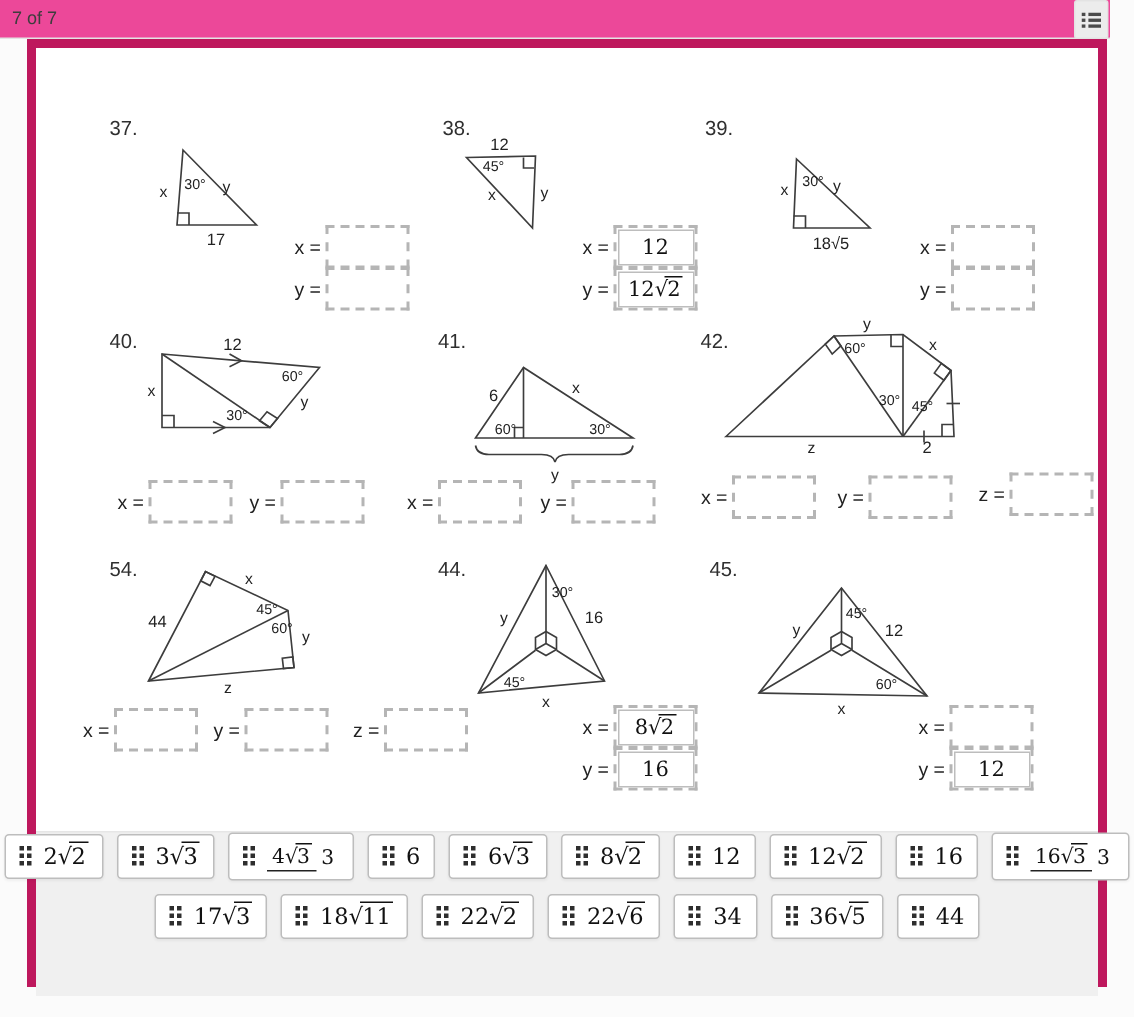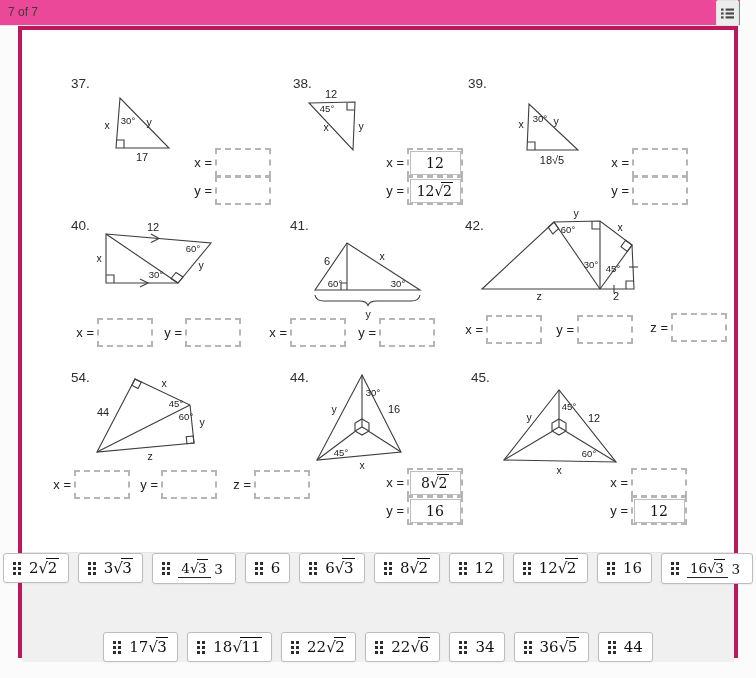--- a/index.html
+++ b/index.html
@@ -5,34 +5,34 @@
   html,body{margin:0;padding:0}
   body{
     width:756px;height:678px;position:relative;overflow:hidden;
     background:#fbfbfb;font-family:"Liberation Sans",sans-serif;color:#222;
   }
   
   .topbar{position:absolute;top:0;left:0;right:16px;height:25px;background:#ec4899;border-bottom:1px solid #e4e4e4}
   .pager{position:absolute;left:8px;top:5px;font-size:12px;color:#3d3d3d}
   .menu-btn{position:absolute;right:1px;top:0;width:21px;height:24px;background:#ececec;border:1px solid #e3e3e3;border-radius:2px;display:flex;align-items:center;justify-content:center;cursor:pointer}
   
-  .card{position:absolute;left:18px;top:26px;width:720px;height:632px;background:#fff;border:4px solid #be185d;box-sizing:border-box}
+  .card{position:absolute;left:18px;top:26px;width:720px;height:632px;background:#fff;border:6px solid #be185d;box-sizing:border-box}
   .pnum{position:absolute;font-size:13.5px;color:#2f2f2f}
   .fig{position:absolute;overflow:visible}
   .fig path,.fig line,.fig polyline{fill:none;stroke:#3d3d3d;stroke-width:1.1}
   .fig text{font-family:"Liberation Sans",sans-serif;fill:#222;font-size:10.5px;text-anchor:middle}
   .fig text.ang{font-size:9.5px}
   .fig text.num{font-size:11px}
   
   .ans{position:absolute;display:flex;align-items:center}
   .ans-label{font-size:13px;color:#222;width:25px;text-align:right;margin-right:3px;white-space:nowrap}
   .slot{box-sizing:border-box;width:56px;height:29px;border:2px dashed #b5b5b5;display:flex;align-items:center;justify-content:center;background:#fff}
   .slot-tile{display:flex;align-items:center;justify-content:center;width:calc(100% - 3px);height:calc(100% - 3px);border:1px solid #bdbdbd;background:#fff;font-family:"DejaVu Serif",serif;font-size:14px;color:#111}
   
-  .bank{position:absolute;left:0;right:0;top:522px;height:110px;background:#f0f0f0;border-top:1px solid #e6e6e6;display:flex;flex-direction:column;align-items:center;justify-content:space-between;gap:9px;box-sizing:border-box}
+  .bank{position:absolute;left:0;right:0;top:522px;height:110px;background:#f0f0f0;border-top:1px solid #e6e6e6;display:flex;flex-direction:column;align-items:center;justify-content:flex-start;gap:9px;box-sizing:border-box}
   .bank-row{display:flex;align-items:center;gap:9px}
   .tile{display:flex;align-items:center;gap:8px;background:#fff;border:1px solid #bdbdbd;border-radius:3px;padding:5px 9px;font-family:"DejaVu Serif",serif;font-size:15px;color:#111;box-shadow:0 1px 2px rgba(0,0,0,.05);cursor:grab}
   .grip{display:grid;grid-template-columns:repeat(2,3px);grid-auto-rows:3px;gap:2px}
   .grip i{background:#2e2e2e;display:block}
   
   .rd{border-top:1.2px solid currentColor;padding:0 1.5px;margin-left:-1px}
   .sqrt{letter-spacing:-1px}
   .frac{display:inline-flex;flex-direction:row;align-items:center;line-height:1.15;font-size:13.5px}
   .frac .fnum{border-bottom:1.2px solid #222;padding:0 3px}
   .frac .fden{padding:0 3px}

